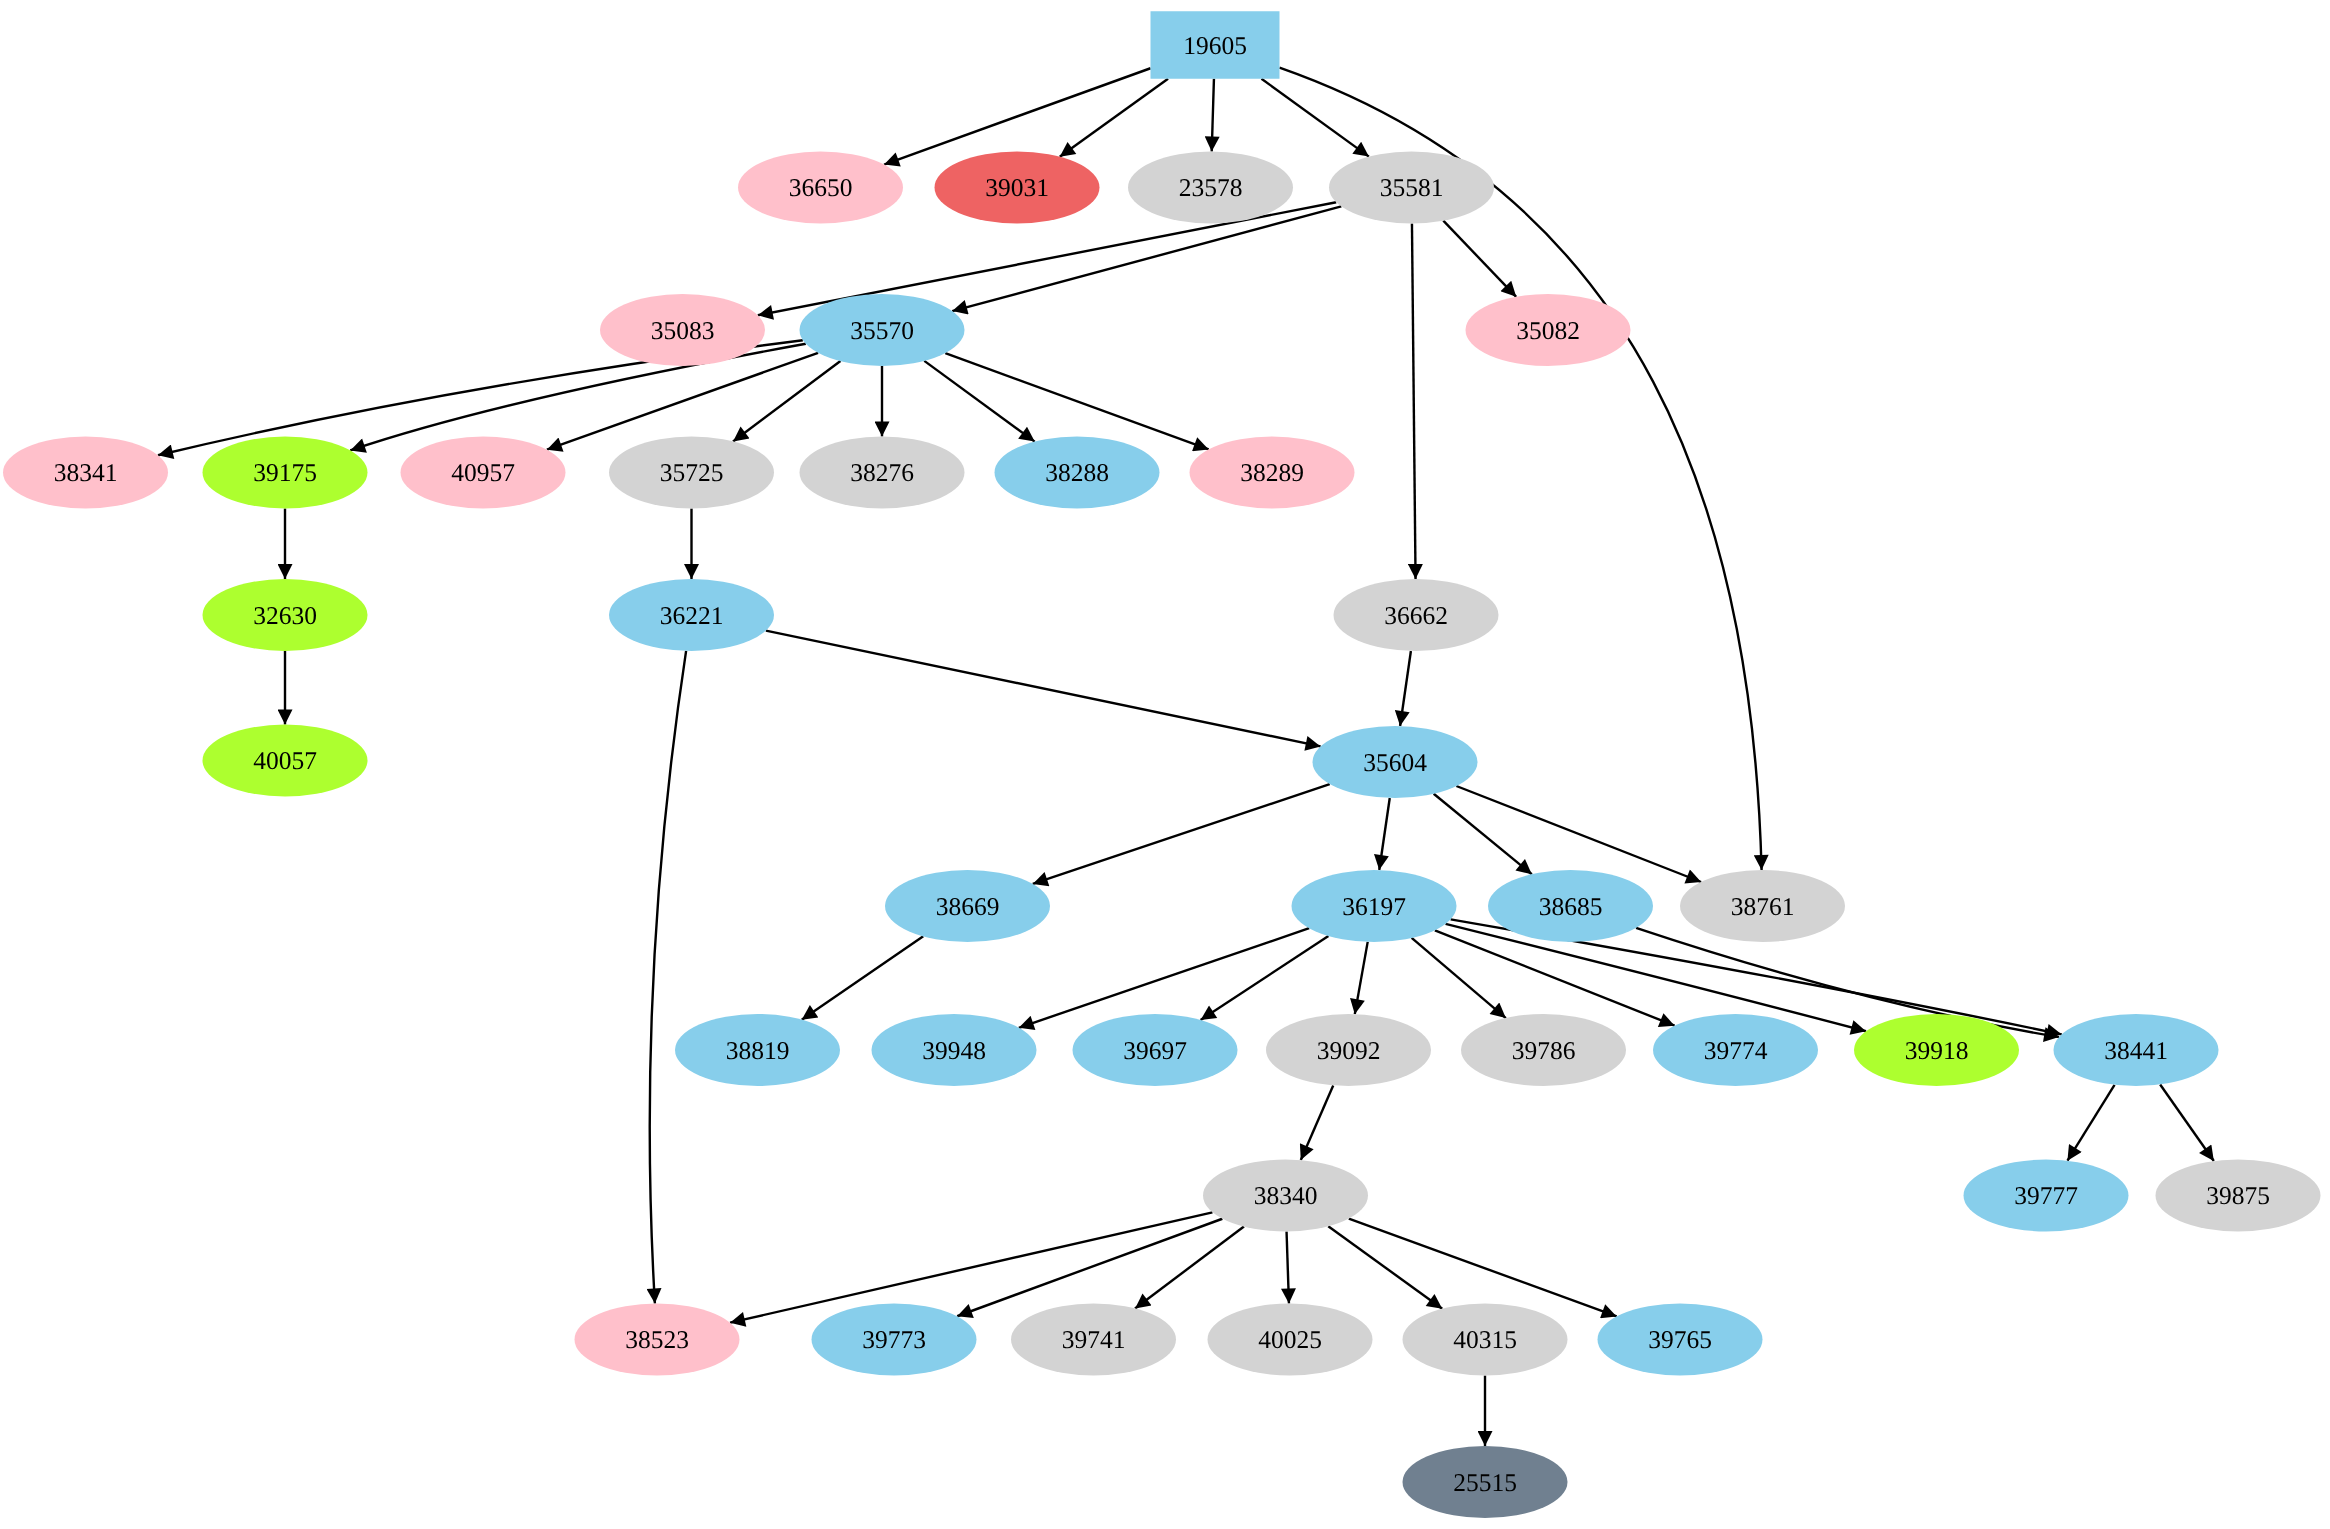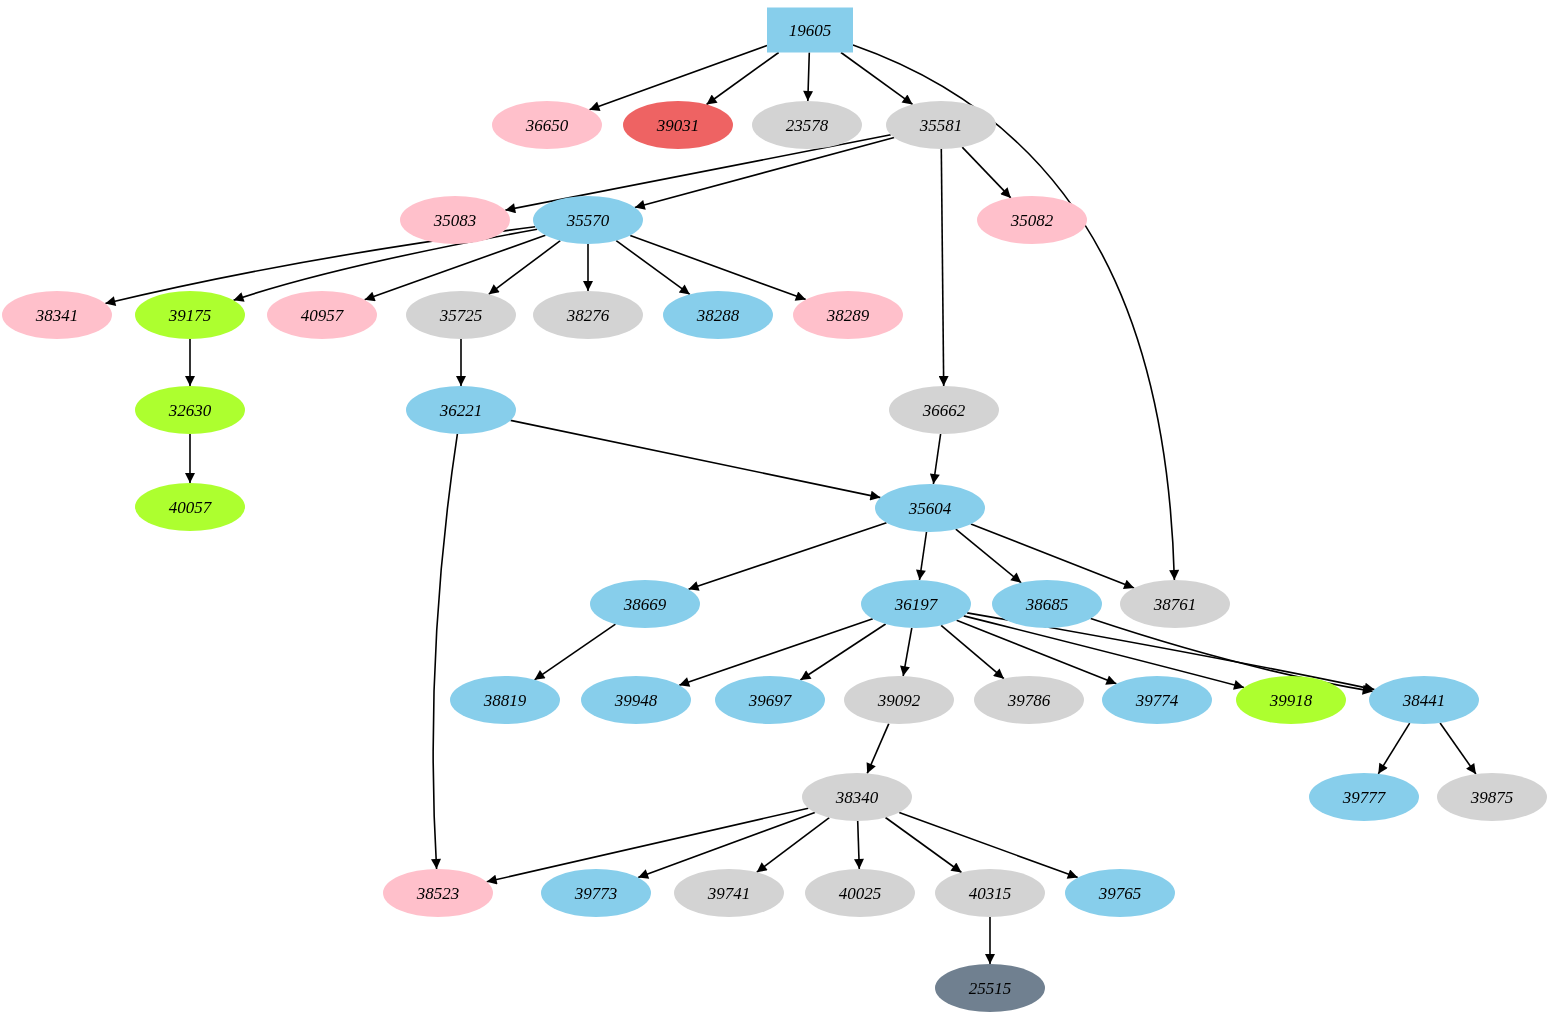--- a/index.html
+++ b/index.html
@@ -1,16 +1,16 @@
 <!DOCTYPE html>
 <html><head>
 <meta charset="utf-8">
 <style>
   html,body{margin:0;padding:0;background:#ffffff;}
-  .graph-wrap{position:relative;width:1553px;height:1019px;background:#ffffff;overflow:hidden;font-style:italic;}
+  .graph-wrap{position:relative;width:1553px;height:1019px;background:#ffffff;overflow:hidden;}
   svg{display:block;}
   svg text{
     font-family:"Liberation Serif","DejaVu Serif",serif;
     fill:#000000;
     text-anchor:middle;
   }
   svg path.edge{fill:none;}
 </style>
 </head>
 <body>

